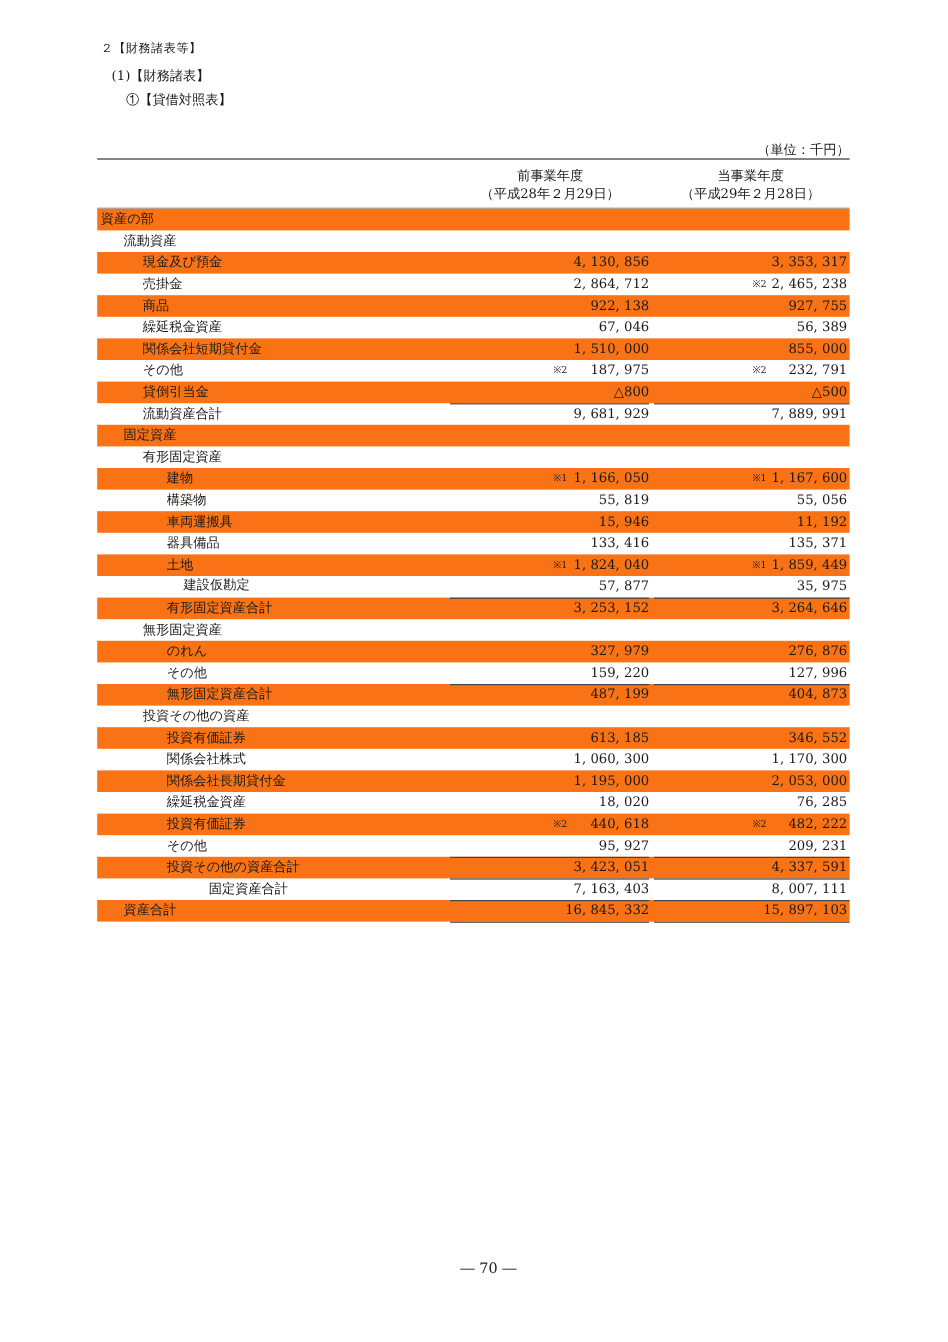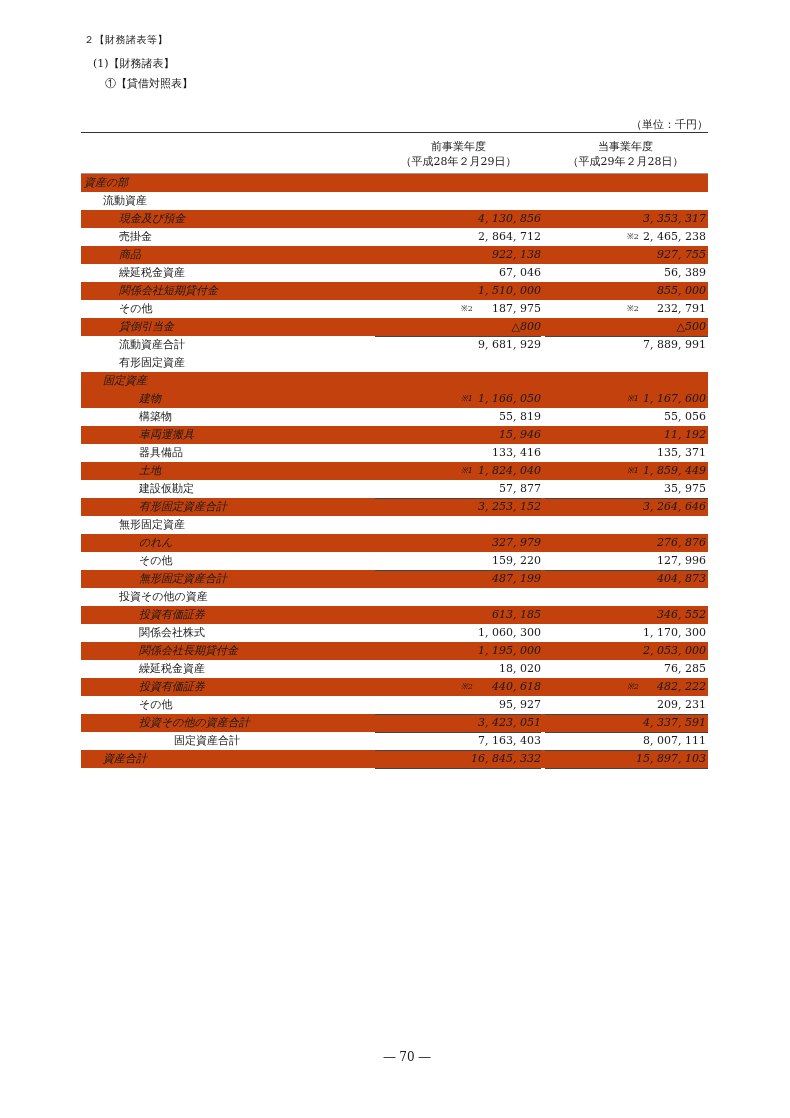--- a/index.html
+++ b/index.html
@@ -12,21 +12,21 @@
   .h2 { position: absolute; left: 93px; top: 56px; font-size: 11px; }
   .h3 { position: absolute; left: 105px; top: 76px; font-size: 11px; }
   .unit { position: absolute; right: 82px; top: 117px; font-size: 11px; }
   .topline { position: absolute; left: 81px; top: 132px; width: 627px; height: 0; border-top: 1.3px solid #333; }
   .colhead { position: absolute; top: 139px; width: 165px; text-align: center; font-size: 11px; line-height: 15px; }
   .colhead.c1 { left: 376px; }
   .colhead.c2 { left: 543px; }
   .headline { position: absolute; left: 81px; top: 173px; width: 627px; border-top: 1.5px solid #999; }
   .table { position: absolute; left: 81px; top: 174px; width: 627px; }
   .row { position: relative; height: 18px; font-size: 11px; line-height: 18px; }
-  .row.shade { background: #c2410c; font-style: italic; }
+  .row.shade { background: #f97316; }
   .row .label { position: absolute; top: 0; white-space: nowrap; }
   .row .v1, .row .v2 { position: absolute; top: 0; text-align: right; white-space: nowrap; }
   .row .v1 { right: 167px; }
   .row .v2 { right: 2px; }
   .row .n1, .row .n2 { position: absolute; top: 0; font-size: 8px; }
   .row .n1 { left: 380px; }
   .row .n2 { left: 546px; }
   .row.ul::before, .row.ul::after { content: ""; position: absolute; top: 0; border-top: 1px solid #444; }
   .row.ul::before { left: 294px; width: 166px; }
   .row.ul::after { left: 464px; width: 163px; }
@@ -118,29 +118,29 @@
       <span class="n2" style="left: 546px;"></span>
       <span class="v2">△500</span>
     </div>
     <div class="row ul">
       <span class="label" style="left: 38px;">流動資産合計</span>
       <span class="n1" style="left: 380px;"></span>
       <span class="v1">9, 681, 929</span>
       <span class="n2" style="left: 546px;"></span>
       <span class="v2">7, 889, 991</span>
     </div>
+    <div class="row shade">
+      <span class="label" style="left: 22px;">固定資産</span>
+      <span class="n1" style="left: 380px;"></span>
+      <span class="v1"></span>
+      <span class="n2" style="left: 546px;"></span>
+      <span class="v2"></span>
+    </div>
     <div class="row">
       <span class="label" style="left: 38px;">有形固定資産</span>
-      <span class="n1" style="left: 380px;"></span>
-      <span class="v1"></span>
-      <span class="n2" style="left: 546px;"></span>
-      <span class="v2"></span>
-    </div>
-    <div class="row shade">
-      <span class="label" style="left: 22px;">固定資産</span>
       <span class="n1" style="left: 380px;"></span>
       <span class="v1"></span>
       <span class="n2" style="left: 546px;"></span>
       <span class="v2"></span>
     </div>
     <div class="row shade">
       <span class="label" style="left: 58px; text-align: right;">建物</span>
       <span class="n1" style="left: 380px;">※1</span>
       <span class="v1">1, 166, 050</span>
       <span class="n2" style="left: 546px;">※1</span>
@@ -168,21 +168,21 @@
       <span class="v2">135, 371</span>
     </div>
     <div class="row shade">
       <span class="label" style="left: 58px;">土地</span>
       <span class="n1" style="left: 380px;">※1</span>
       <span class="v1">1, 824, 040</span>
       <span class="n2" style="left: 546px;">※1</span>
       <span class="v2">1, 859, 449</span>
     </div>
     <div class="row">
-      <span class="label" style="left: 58px; font-family: Liberation Mono, monospace;">建設仮勘定</span>
+      <span class="label" style="left: 72px; font-family: Liberation Mono, monospace;">建設仮勘定</span>
       <span class="n1" style="left: 380px;"></span>
       <span class="v1">57, 877</span>
       <span class="n2" style="left: 546px;"></span>
       <span class="v2">35, 975</span>
     </div>
     <div class="row shade ul">
       <span class="label" style="left: 58px;">有形固定資産合計</span>
       <span class="n1" style="left: 380px;"></span>
       <span class="v1">3, 253, 152</span>
       <span class="n2" style="left: 546px;"></span>

